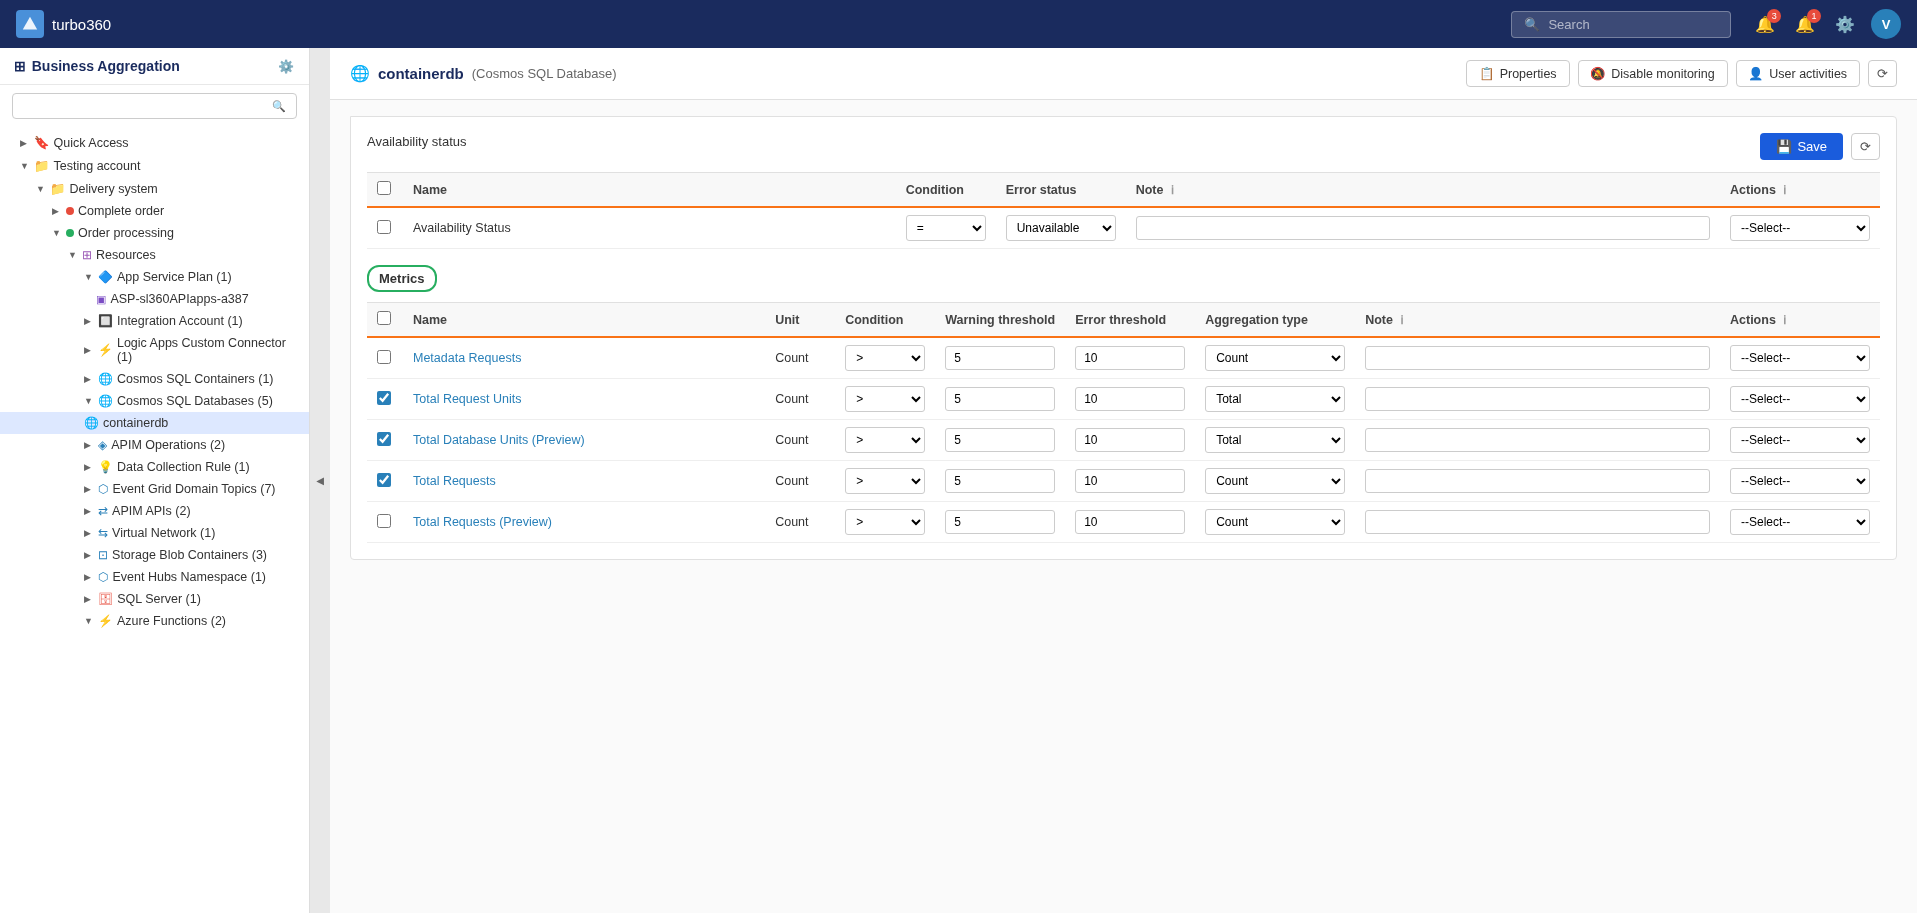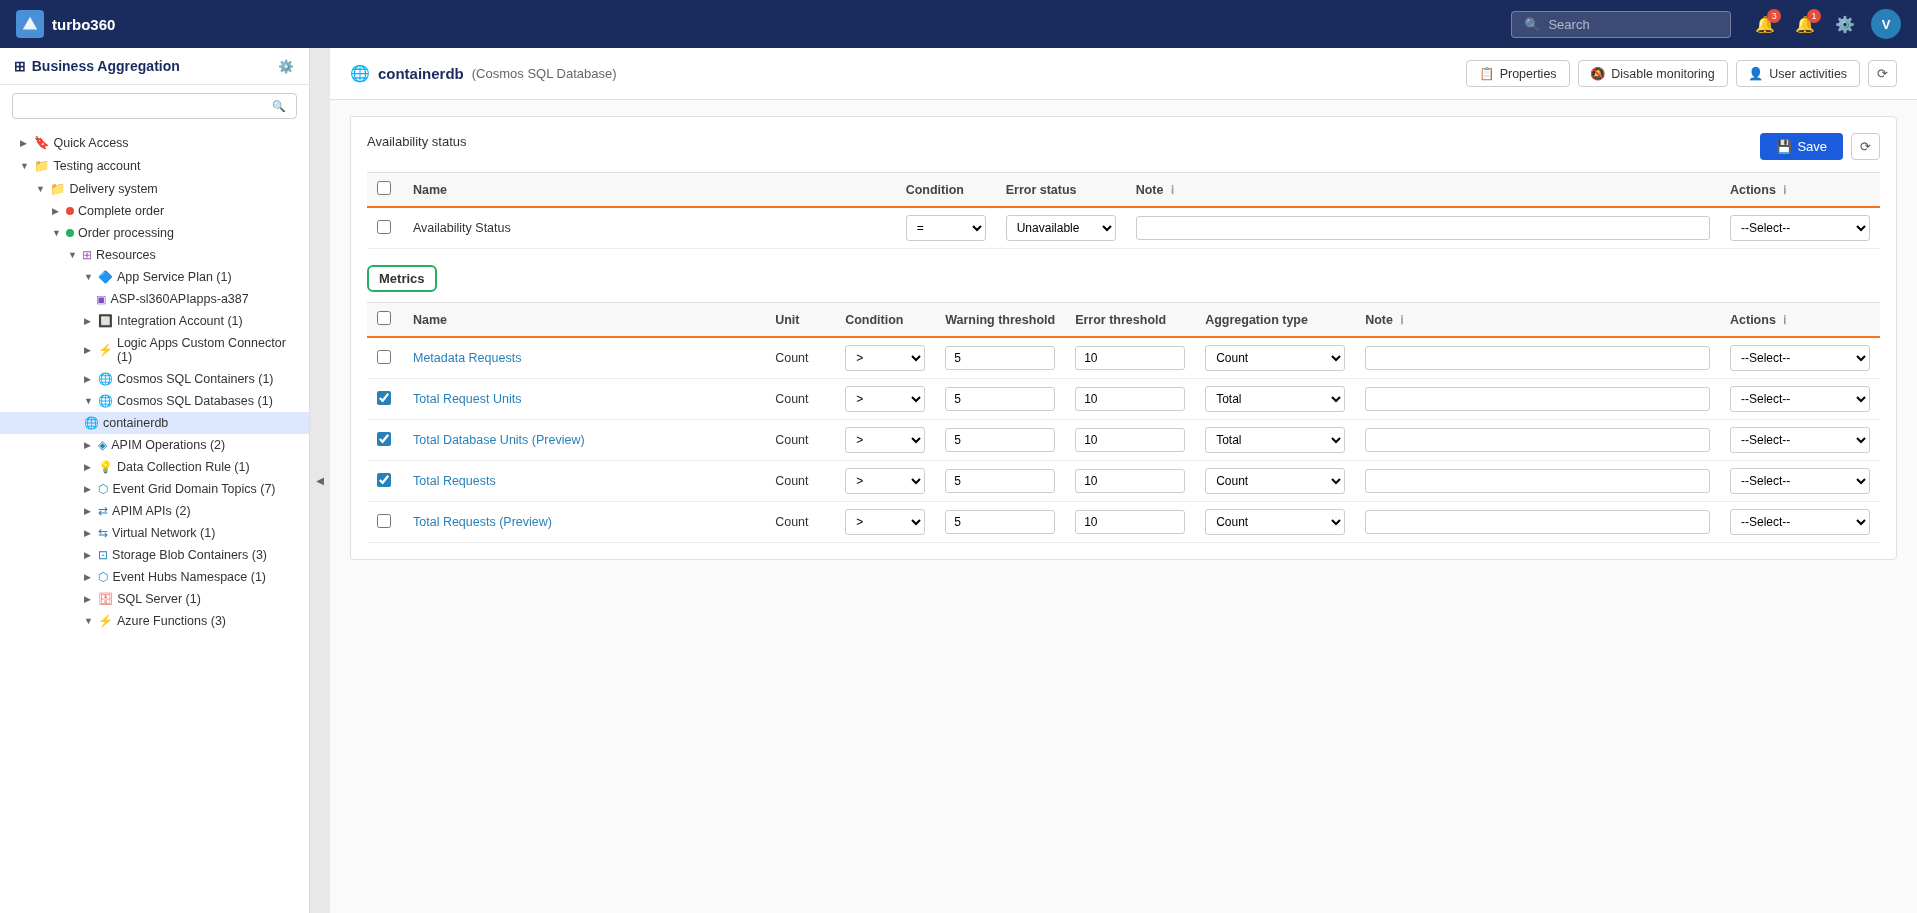--- a/index.html
+++ b/index.html
@@ -8,21 +8,21 @@
     
     .navbar {
       background: #1a2b5e;
       height: 48px;
       display: flex;
       align-items: center;
       padding: 0 16px;
       gap: 12px;
       flex-shrink: 0;
     }
-    .navbar-brand { display: flex; align-items: center; gap: 8px; color: white; font-weight: 700; font-size: 15px; }
+    .navbar-brand { display: flex; align-items: center; gap: 8px; color: white; font-weight: 400; font-size: 15px; }
     .navbar-logo { width: 28px; height: 28px; background: #4a90d9; border-radius: 4px; display: flex; align-items: center; justify-content: center; color: white; font-size: 14px; font-weight: bold; }
     .navbar-spacer { flex: 1; }
     .navbar-search {
       background: rgba(255,255,255,0.15);
       border: 1px solid rgba(255,255,255,0.3);
       border-radius: 4px;
       padding: 5px 12px;
       color: white;
       width: 220px;
       font-size: 13px;
@@ -208,21 +208,21 @@
       display: flex;
       align-items: center;
       gap: 5px;
     }
 
     .metrics-label {
       display: inline-flex;
       align-items: flex-start;
       padding: 4px 10px;
       border: 2px solid #27ae60;
-      border-radius: 6px;
+      border-radius: 12px;
       font-size: 13px;
       font-weight: 600;
       color: #333;
       margin-bottom: 10px;
     }
 
     
     .data-table { width: 100%; border-collapse: collapse; font-size: 12.5px; }
     .data-table th {
       background: #f8f8f8;
@@ -402,21 +402,21 @@
 
       <div class="tree-item indent-5">
         <span class="chevron">▶</span>
         <span style="color:#2980b9;font-size:12px">🌐</span>
         <span>Cosmos SQL Containers (1)</span>
       </div>
 
       <div class="tree-item indent-5">
         <span class="chevron">▼</span>
         <span style="color:#2980b9;font-size:12px">🌐</span>
-        <span>Cosmos SQL Databases (1)</span>
+        <span>Cosmos SQL Databases (5)</span>
       </div>
 
       <div class="tree-item active" style="padding-left:84px">
         <span style="color:#2980b9;font-size:12px">🌐</span>
         <span>containerdb</span>
       </div>
 
       <div class="tree-item indent-5">
         <span class="chevron">▶</span>
         <span style="color:#2980b9;font-size:12px">◈</span>
@@ -461,21 +461,21 @@
 
       <div class="tree-item indent-5">
         <span class="chevron">▶</span>
         <span style="color:#e74c3c;font-size:12px">🗄</span>
         <span>SQL Server (1)</span>
       </div>
 
       <div class="tree-item indent-5">
         <span class="chevron">▼</span>
         <span style="color:#f39c12;font-size:12px">⚡</span>
-        <span>Azure Functions (3)</span>
+        <span>Azure Functions (2)</span>
       </div>
     </div>
   </div>
 
   <div class="sidebar-collapse">
     <span>◀</span>
   </div>
 
   <div class="content-area">
     <div class="content-header">

